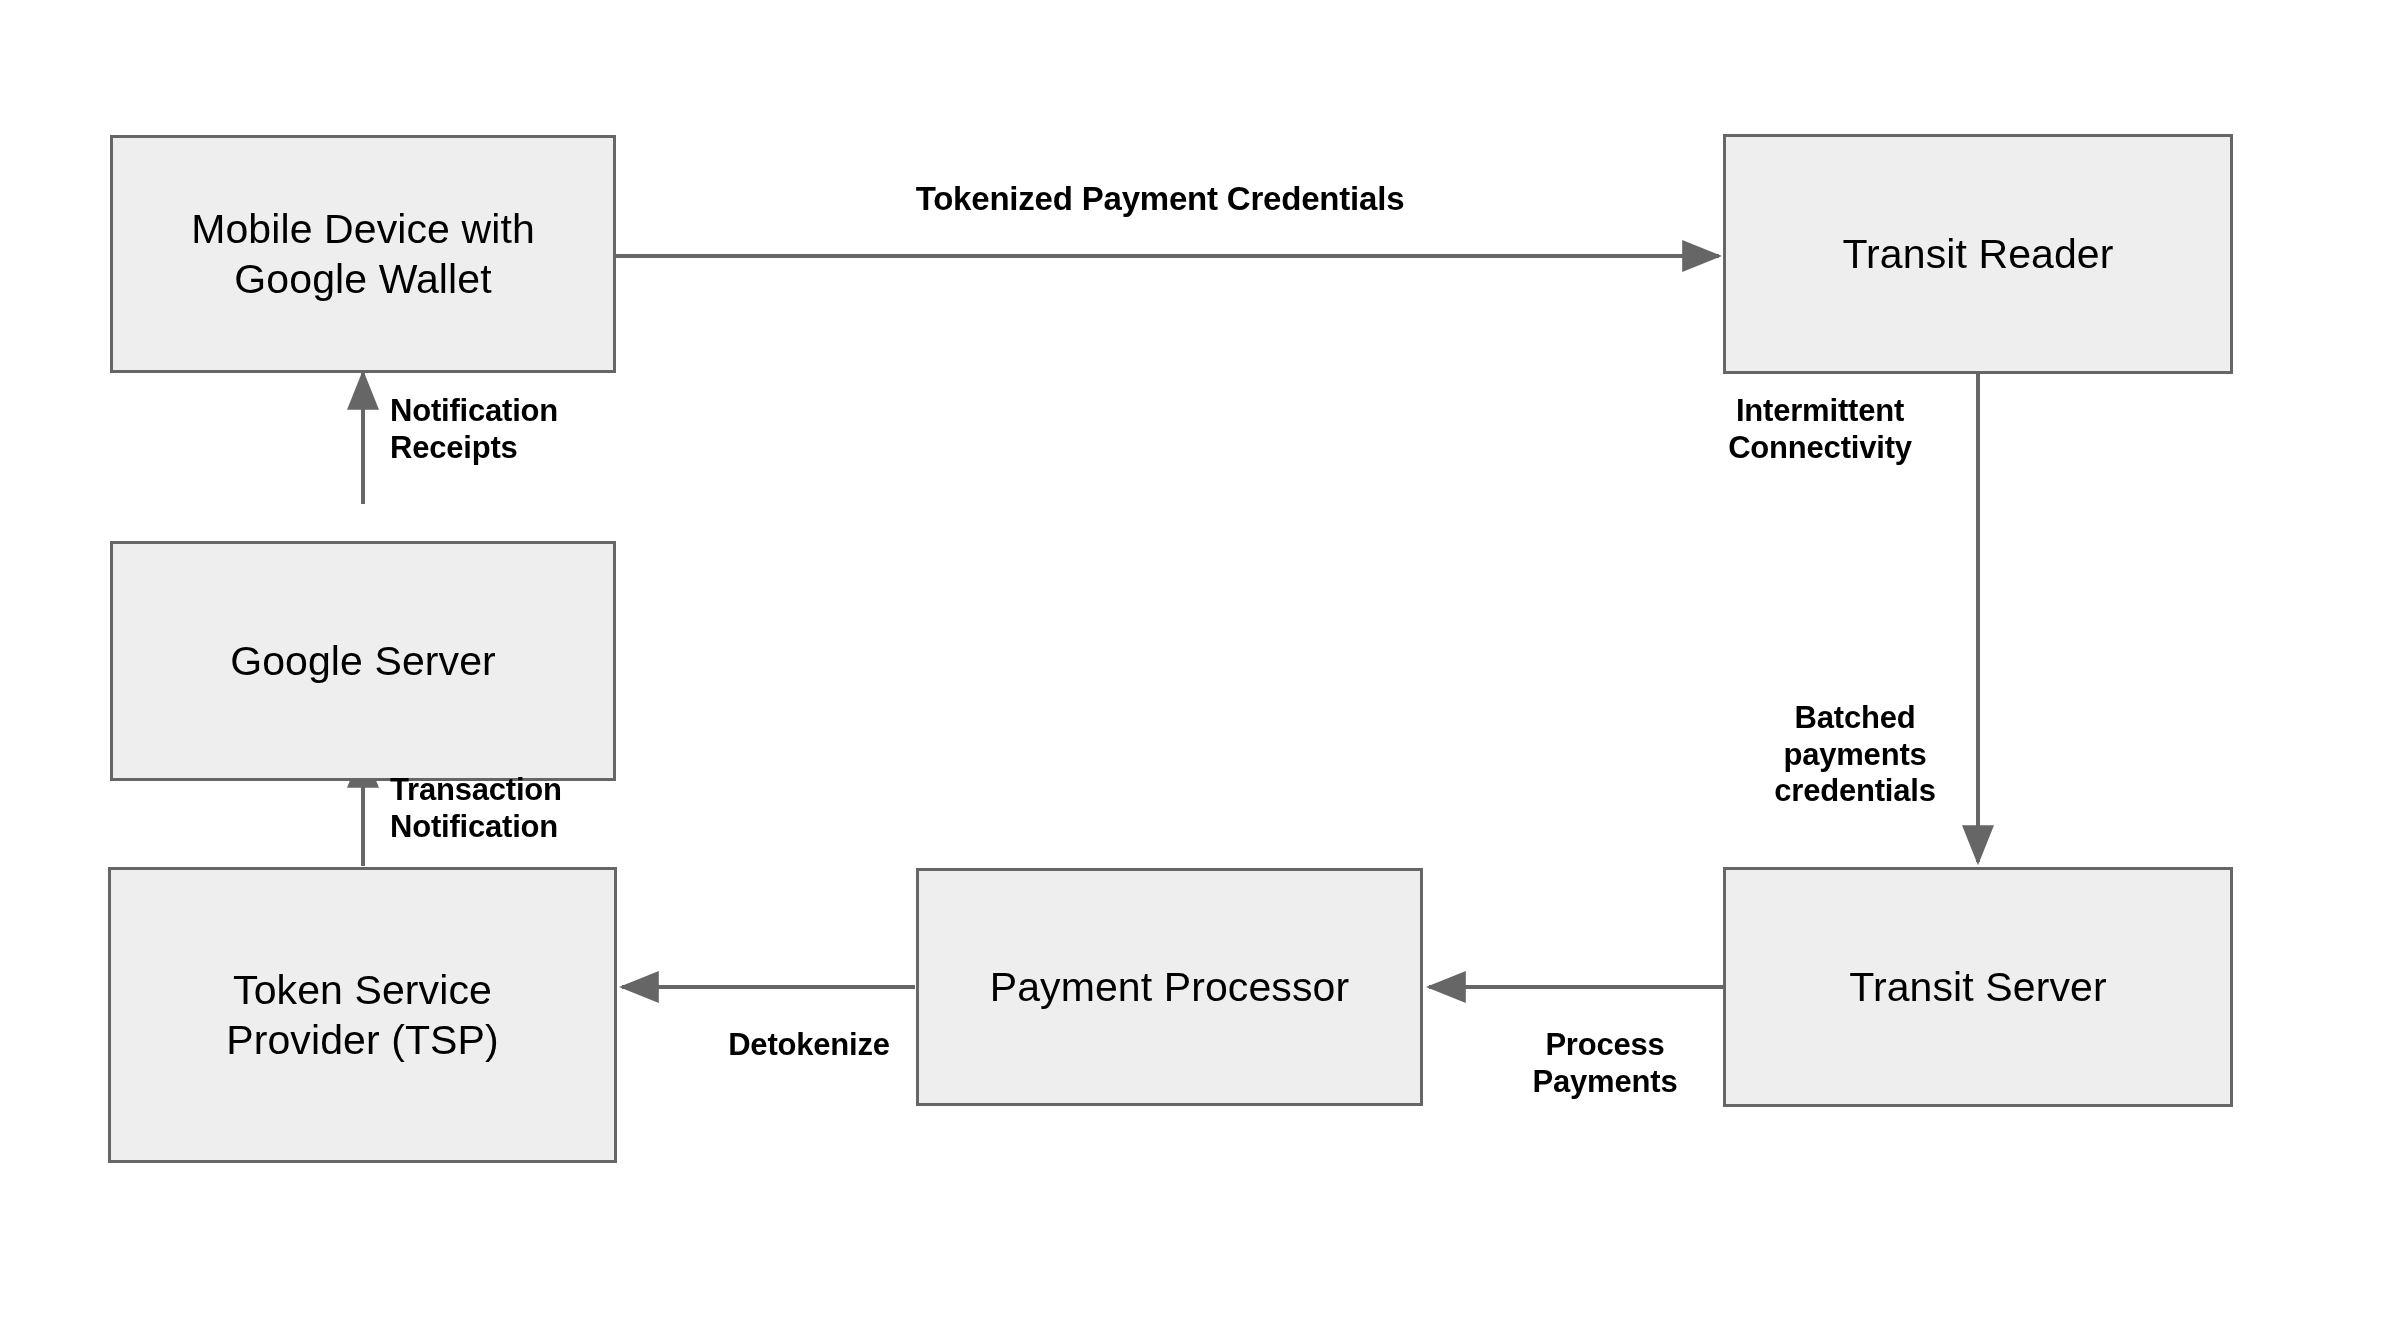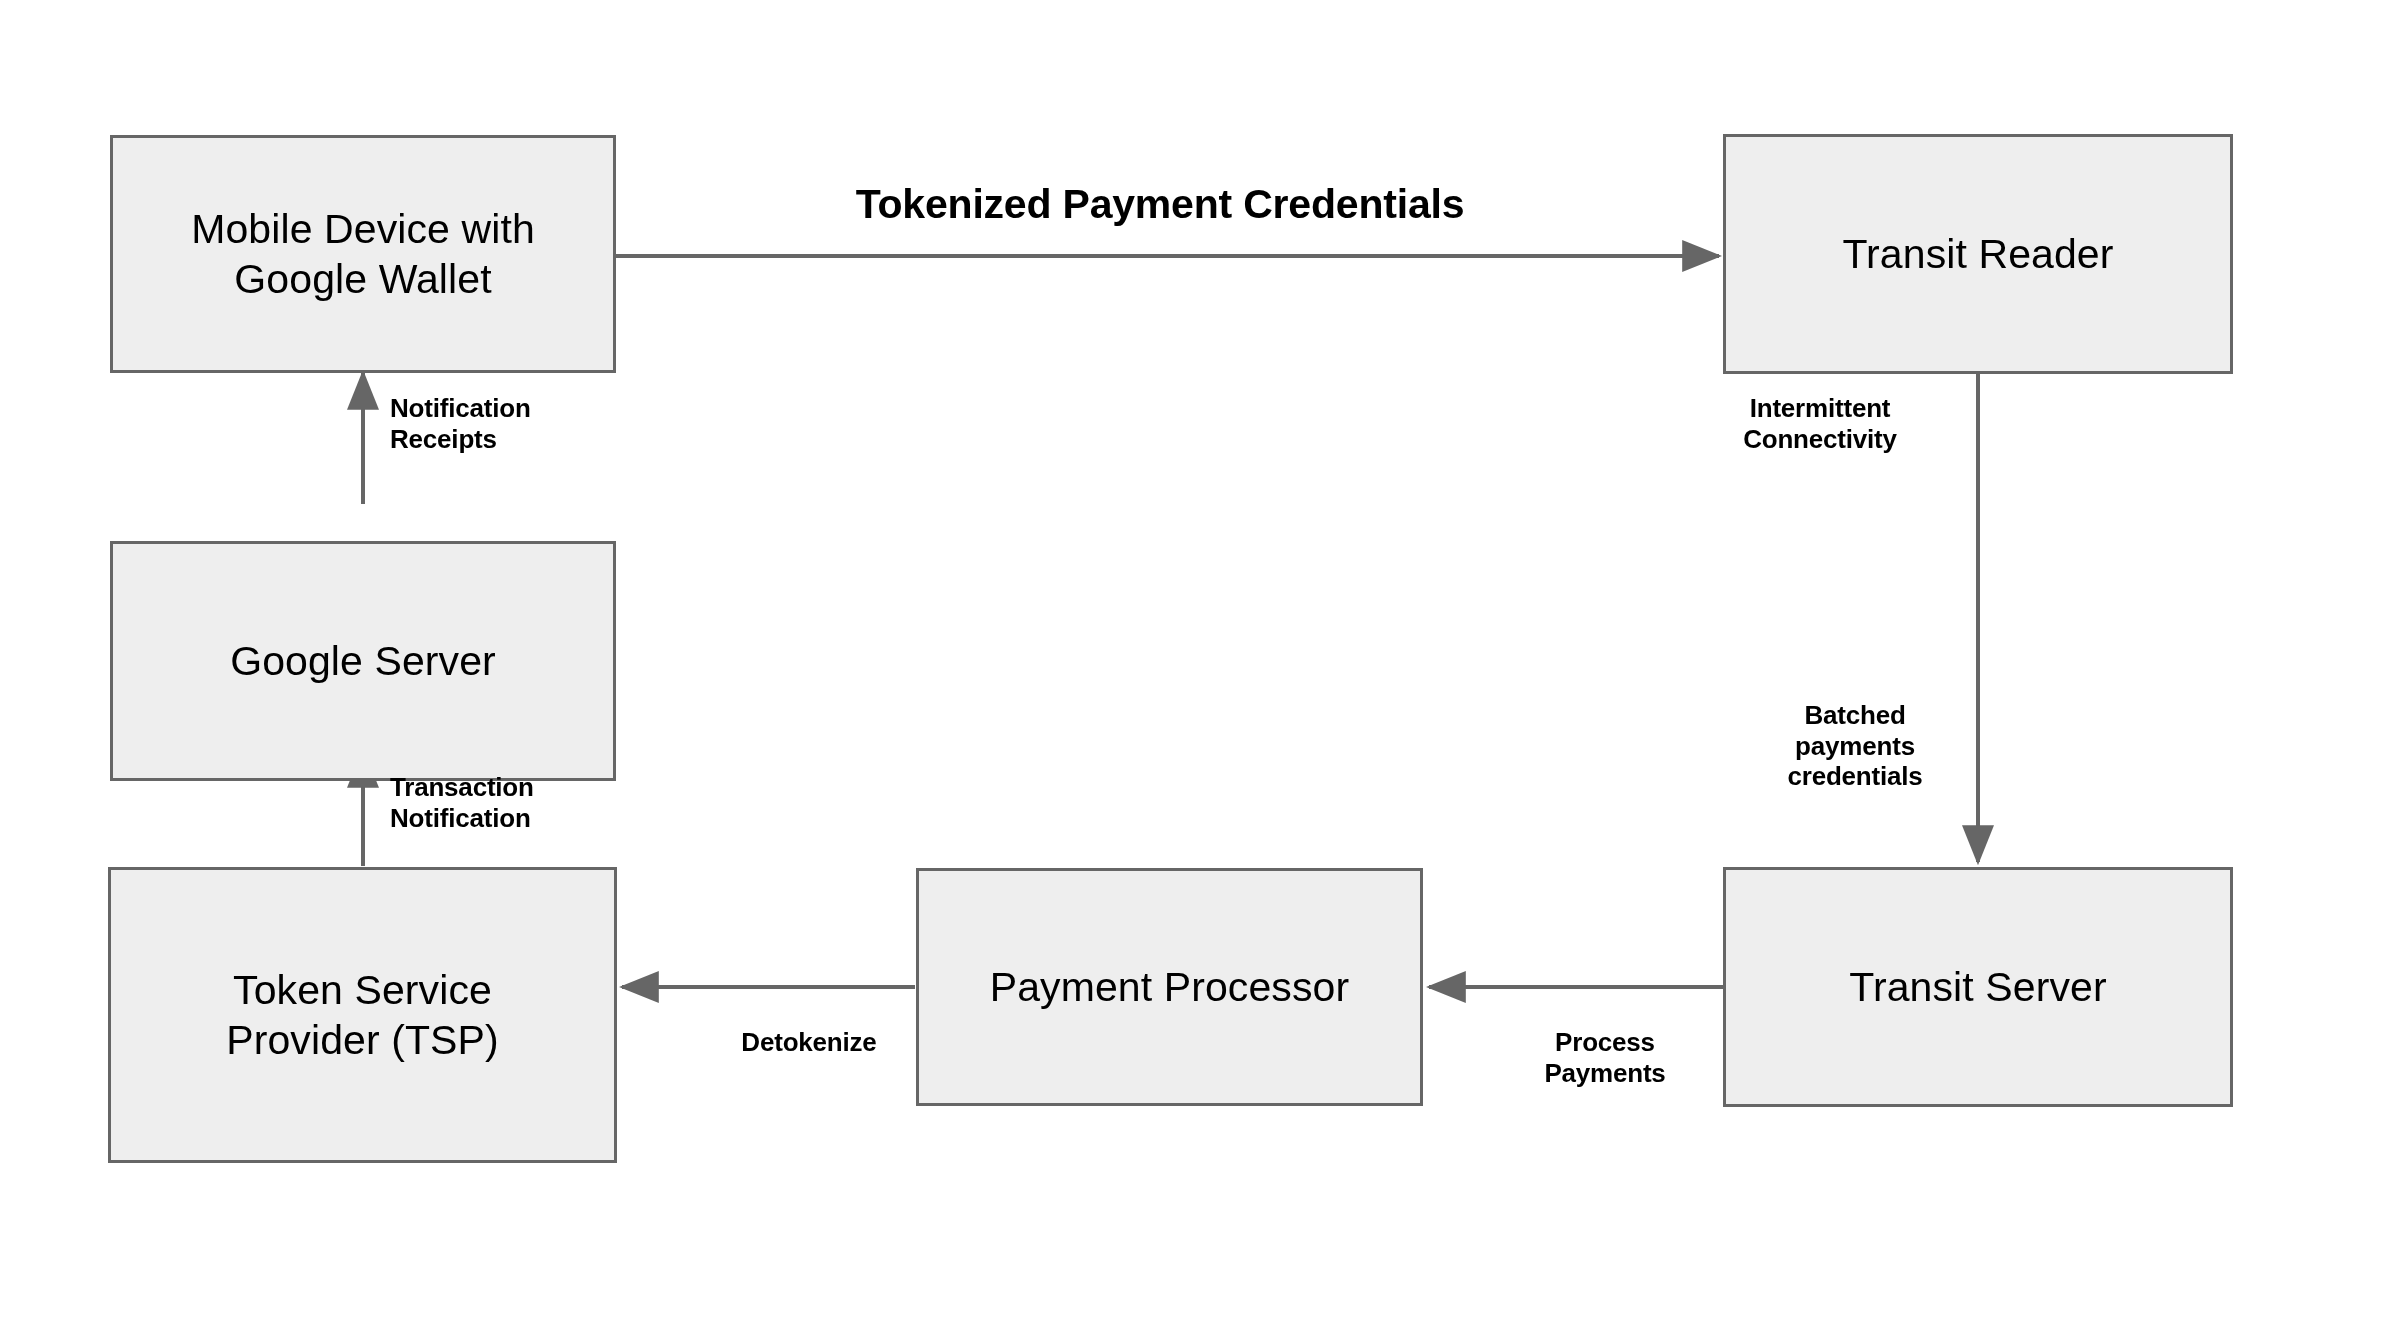--- a/index.html
+++ b/index.html
@@ -30,28 +30,28 @@
     font-size: 41px;
     line-height: 1.22;
     font-weight: 400;
     letter-spacing: 0.1px;
     white-space: pre-line;
   }
   .edge-label {
     position: absolute;
     font-weight: bold;
     color: #000000;
-    font-size: 26px;
+    font-size: 31px;
     line-height: 1.18;
     text-align: center;
     white-space: pre-line;
     letter-spacing: -0.2px;
   }
   .edge-label.big {
-    font-size: 41px;
+    font-size: 33px;
   }
   svg.edges {
     position: absolute;
     left: 0;
     top: 0;
     width: 2389px;
     height: 1344px;
     overflow: visible;
   }
 </style>

